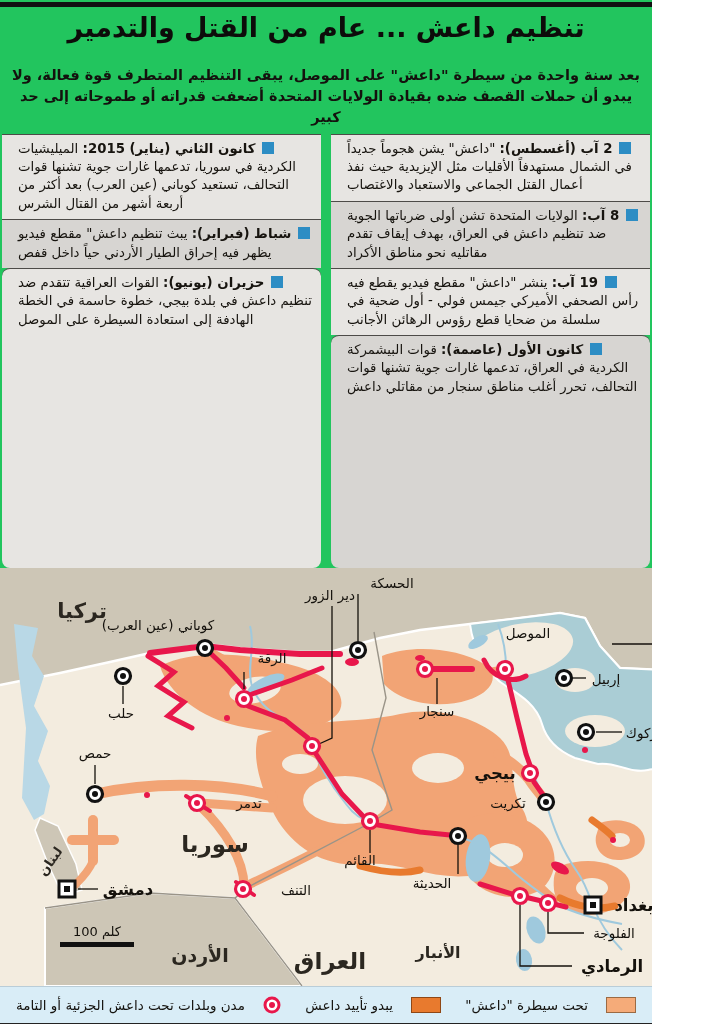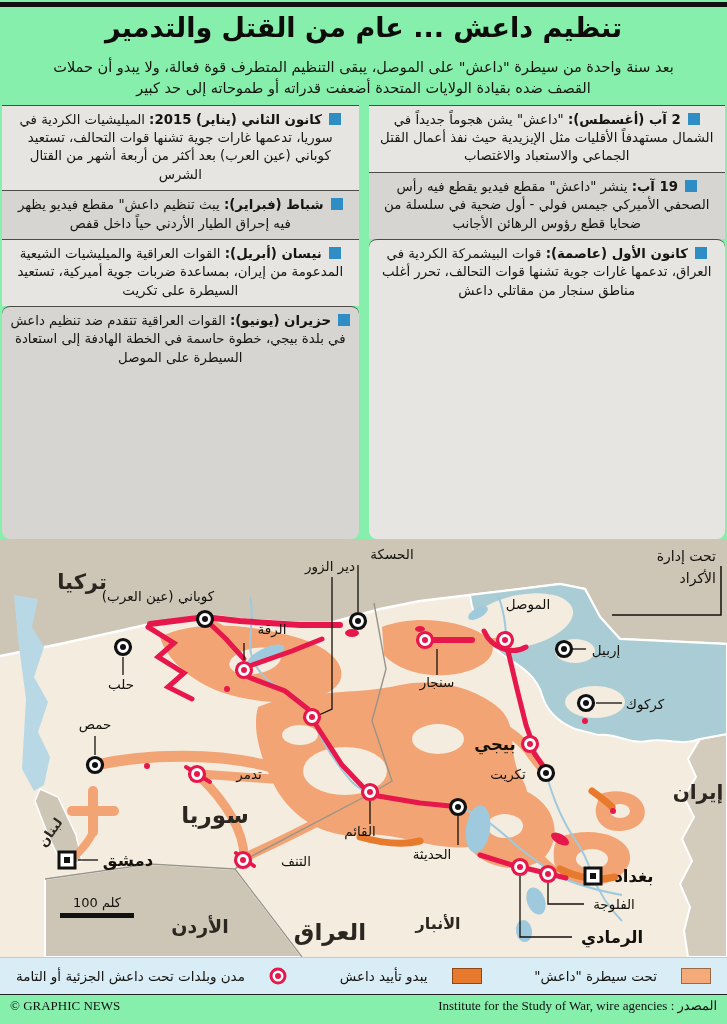--- a/index.html
+++ b/index.html
@@ -1,67 +1,67 @@
 <!DOCTYPE html>
 <html lang="ar"><head>
 <meta charset="utf-8">
 <style>
   * { box-sizing: border-box; margin: 0; padding: 0; }
   body { margin: 0; background: #fff; font-family: "DejaVu Sans", sans-serif; }
-  .page { position: relative; width: 727px; height: 1024px; background: #86efac; overflow: hidden; }
+  .page { position: relative; width: 652px; height: 1024px; background: #22c55e; overflow: hidden; }
 
   .top-bar { height: 5px; background: #111; margin: 2px 0 4px 0; }
 
   .header { text-align: center; direction: rtl; }
   .title { font-size: 27px; font-weight: bold; color: #0d0c0a; line-height: 1.25; }
-  .subtitle { font-size: 14.5px; font-weight: normal; color: #14120e; width: 640px; margin: 12px auto 6px auto; line-height: 1.45; }
+  .subtitle { font-size: 14.5px; font-weight: bold; color: #14120e; width: 640px; margin: 20px auto 6px auto; line-height: 1.45; }
 
   .timeline { display: flex; direction: rtl; gap: 10px; height: 434px; padding: 0 2px; overflow: hidden; }
   .col { flex: 1; display: flex; flex-direction: column; overflow: hidden; }
-  .entry { border-top: 1px solid #4d4b48; padding: 5px 8px 6px 8px; font-size: 13.3px; line-height: 1.38; color: #17140f; direction: rtl; text-align: center; }
+  .entry { border-top: 1px solid #4d4b48; padding: 5px 8px 6px 16px; font-size: 13.3px; line-height: 1.38; color: #17140f; direction: rtl; text-align: left; }
   .col .entry:nth-child(odd) { background: #e7e5e2; }
   .col .entry:nth-child(even) { background: #d7d5d2; }
   .col .entry:last-child { flex: 1; border-radius: 8px; }
   .bullet { display: inline-block; width: 12px; height: 12px; background: #2d8dc4; margin-left: 7px; vertical-align: -1px; }
   .entry b { font-weight: bold; }
 
   .map-wrap { position: relative; width: 727px; height: 418px; }
   svg text { font-family: "DejaVu Sans", sans-serif; }
   .city-label { fill: #14110c; }
   .country-label { font-weight: bold; fill: #2b2720; }
 
   .legend { height: 37px; background: #d9edf7; direction: rtl; display: flex; align-items: center; justify-content: space-between; padding: 0 16px; border-top: 1px solid #b9cdd8; }
-  .legend-item { display: flex; align-items: center; gap: 24px; font-size: 13.5px; color: #14120e; direction: rtl; }
+  .legend-item { display: flex; align-items: center; gap: 18px; font-size: 13.5px; color: #14120e; direction: rtl; }
   .swatch { width: 30px; height: 16px; border: 1px solid #9b6a43; display: inline-block; }
   .swatch.control { background: #f5ab79; }
   .swatch.support { background: #e87a2e; border-color: #8f4715; }
 
   .footer { height: 24px; display: flex; justify-content: space-between; align-items: center; border-top: 1.5px solid #222; padding: 0 10px; font-family: "Liberation Serif", serif; font-size: 13px; color: #111; }
 </style>
 </head>
 <body>
 
 <div class="page">
   <div class="top-bar"></div>
 
   <div class="header">
     <div class="title">تنظيم داعش ... عام من القتل والتدمير</div>
     <div class="subtitle">بعد سنة واحدة من سيطرة "داعش" على الموصل، يبقى التنظيم المتطرف قوة فعالة، ولا يبدو أن حملات القصف ضده بقيادة الولايات المتحدة أضعفت قدراته أو طموحاته إلى حد كبير</div>
   </div>
 
   <div class="timeline">
     <div class="col">
       <div class="entry"><span class="bullet"></span><b>2 آب (أغسطس):</b> <span>"داعش" يشن هجوماً جديداً في الشمال مستهدفاً الأقليات مثل الإيزيدية حيث نفذ أعمال القتل الجماعي والاستعباد والاغتصاب</span></div>
+      <div class="entry"><span class="bullet"></span><b>8 آب:</b> <span>الولايات المتحدة تشن أولى ضرباتها الجوية ضد تنظيم داعش في العراق، بهدف إيقاف تقدم مقاتليه نحو مناطق الأكراد</span></div>
       <div class="entry"><span class="bullet"></span><b>19 آب:</b> <span>ينشر "داعش" مقطع فيديو يقطع فيه رأس الصحفي الأميركي جيمس فولي - أول ضحية في سلسلة من ضحايا قطع رؤوس الرهائن الأجانب</span></div>
       <div class="entry"><span class="bullet"></span><b>كانون الأول (عاصمة):</b> <span>قوات البيشمركة الكردية في العراق، تدعمها غارات جوية تشنها قوات التحالف، تحرر أغلب مناطق سنجار من مقاتلي داعش</span></div>
     </div>
     <div class="col">
       <div class="entry"><span class="bullet"></span><b>كانون الثاني (يناير) 2015:</b> <span>الميليشيات الكردية في سوريا، تدعمها غارات جوية تشنها قوات التحالف، تستعيد كوباني (عين العرب) بعد أكثر من أربعة أشهر من القتال الشرس</span></div>
       <div class="entry"><span class="bullet"></span><b>شباط (فبراير):</b> <span>يبث تنظيم داعش" مقطع فيديو يظهر فيه إحراق الطيار الأردني حياً داخل قفص</span></div>
-      <div class="entry"><span class="bullet"></span><b>نيسان (أبريل):</b> <span>القوات العراقية والميليشيات الشيعية المدعومة من إيران، بمساعدة ضربات جوية أميركية، تستعيد السيطرة على تكريت</span></div>
       <div class="entry"><span class="bullet"></span><b>حزيران (يونيو):</b> <span>القوات العراقية تتقدم ضد تنظيم داعش في بلدة بيجي، خطوة حاسمة في الخطة الهادفة إلى استعادة السيطرة على الموصل</span></div>
     </div>
   </div>
 
   <div class="map-wrap">
     <svg width="727" height="418" viewBox="0 0 727 418">
 
       <rect x="0" y="0" width="727" height="418" fill="#f3ecdf"></rect>
 
       <path d="M0,0 H727 V105 L620,100 L600,78 L585,50 L560,45 L520,50 L470,56 L420,62 L380,70 L330,84 L300,84 L240,80 L205,76 L150,85 L110,94 L60,105 L0,117 Z" fill="#cdc6b6"></path>

